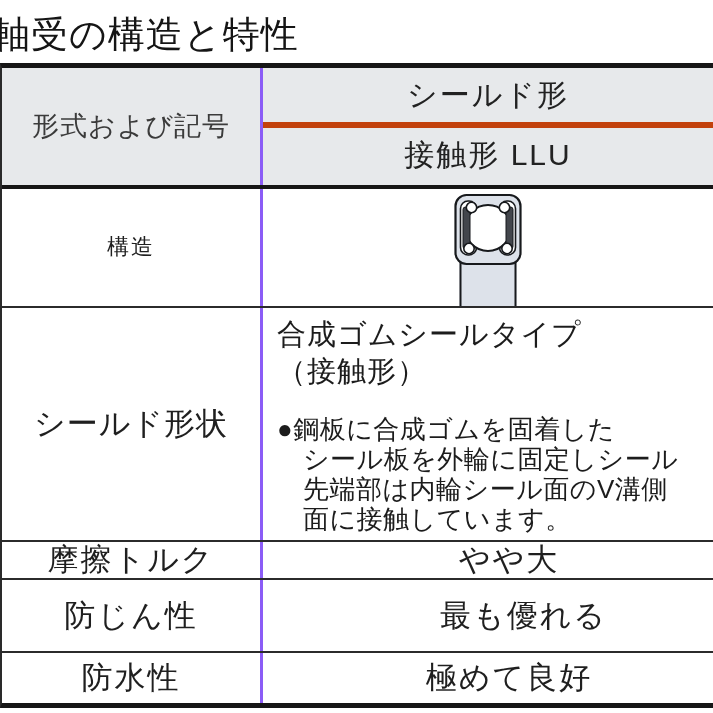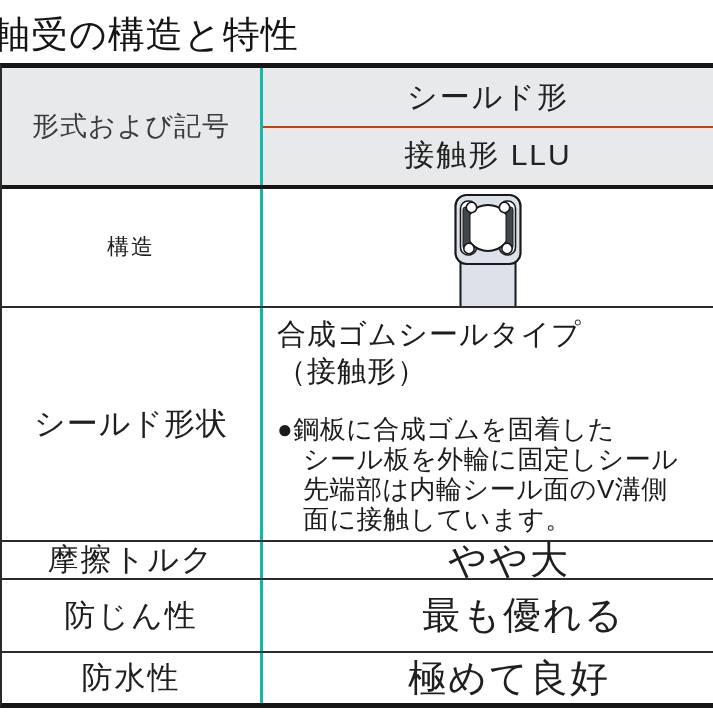--- a/index.html
+++ b/index.html
@@ -30,38 +30,38 @@
     display: flex;
     flex-direction: column;
     background: #ffffff;
   }
   .trow { display: flex; width: 100%; }
   .divider-thick { height: 4px; background: #161616; flex: none; }
   .divider-thin  { height: 2px; background: #2b2b2b; flex: none; }
 
   .label-cell {
     width: 261px; flex: none;
-    border-right: 3px solid #14b8a6;
+    border-right: 3px solid #8b5cf6;
     display: flex; align-items: center; justify-content: center;
     text-align: center;
   }
   .value-cell {
     flex: 1;
     display: flex; align-items: center; justify-content: center;
     text-align: center;
   }
 
   .row-header { height: 117px; background: #e7e9eb; }
   .row-header .label-cell { font-size: 27px; color: #3b3b3b; letter-spacing: 1px; }
   .header-right { flex: 1; display: flex; flex-direction: column; }
   .header-sub {
     flex: none; display: flex; align-items: center; justify-content: center;
     font-size: 30px; color: #222; letter-spacing: 2px;
   }
-  .header-sub-top { height: 60px; border-bottom: 2px solid #c2410c; }
+  .header-sub-top { height: 60px; border-bottom: 6px solid #c2410c; }
   .header-sub-bottom { height: 55px; }
 
   .row-structure { height: 118px; }
   .row-structure .label-cell { font-size: 22px; letter-spacing: 2px; }
   .row-structure .value-cell { position: relative; }
   .bearing-wrap {
     position: absolute;
     left: 50%; bottom: 0;
     transform: translateX(-50%);
     width: 130px; height: 118px;
@@ -81,21 +81,21 @@
     margin-top: 24px;
     font-size: 26px; line-height: 30px;
     letter-spacing: 0.5px;
     color: #1c1c1c;
     white-space: pre-line;
     padding-left: 26px;
     text-indent: -26px;
   }
 
   .row-plain .label-cell { font-size: 31px; letter-spacing: 2px; }
-  .row-plain .value-cell { font-size: 38px; letter-spacing: 2px; margin-left: 42px; }
+  .row-plain .value-cell { font-size: 31px; letter-spacing: 2px; margin-left: 42px; }
   .row-friction { height: 36px; }
   .row-dust { height: 71px; gap: 29px; }
   .row-water { height: 50px; }
 </style>
 </head>
 <body>
 
 <h1 class="page-title">軸受の構造と特性</h1>
 
 <div class="spec-table">

